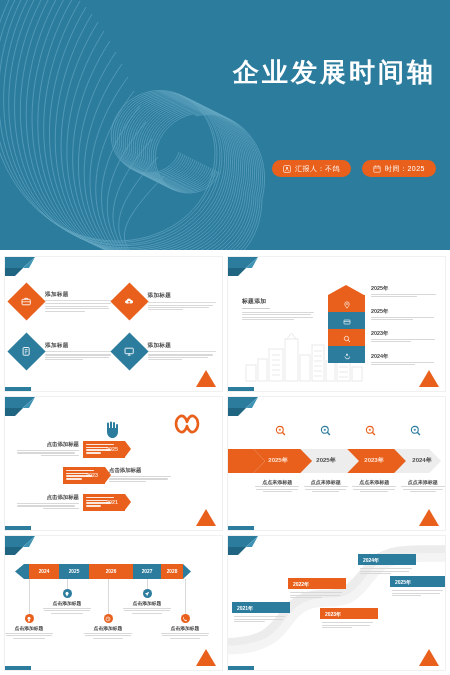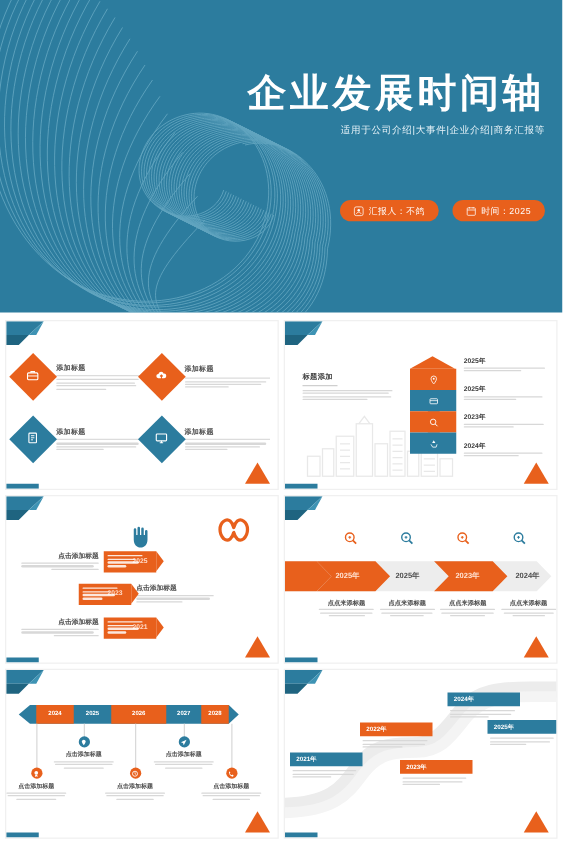--- a/index.html
+++ b/index.html
@@ -14,21 +14,21 @@
   
   .hero {
     position: relative;
     width: 450px; height: 250px;
     background: #2c7c9e;
     overflow: hidden;
   }
   .hero-art { position:absolute; left:-40px; top:-30px; width:330px; height:330px; opacity:.55; }
   .hero-text { position:absolute; right:14px; top:58px; text-align:right; width:270px; }
   .hero-title {
-    font-size: 31px; font-weight: bold; color:#ffffff;
+    font-size: 26px; font-weight: bold; color:#ffffff;
     letter-spacing: 3px; line-height:1.08; white-space:nowrap;
   }
   .hero-sub {
     margin-top: 7px; font-size: 8.2px; color:#cfe6ef;
     letter-spacing: 3.1px; white-space:nowrap;
   }
   .hero-tagline {
     margin-top: 8px; font-size: 7.6px; color:#eaf5fa;
     letter-spacing: .6px; white-space:nowrap;
   }
@@ -187,21 +187,20 @@
         <path d="M180 136 C125 205 136 260 169 292 C229 314 293 288 294 225 C307 173 268 132 228 142 C192 151 180 192 203 213 C223 231 253 223 259 202"></path>
         <path d="M186 152 C131 218 142 263 173 294 C233 315 295 289 296 226 C309 174 270 133 230 143 C194 152 182 193 205 214"></path>
         <path d="M192 169 C137 232 148 266 177 296 C237 316 297 290 298 227 C311 175 272 134 232 144 C196 153 184 194 207 215"></path>
         <path d="M198 187 C143 247 154 269 181 298 C241 317 299 291 300 228 C313 176 274 135 234 145"></path>
         <path d="M204 206 C149 263 160 272 185 300 C245 318 301 292 302 229 C315 177 276 136 236 146"></path>
       </g>
     </svg>
 
     <div class="hero-text">
       <div class="hero-title">企业发展时间轴</div>
-      <div class="hero-tagline">适用于公司介绍|大事件|企业介绍|商务汇报等</div>
     </div>
 
     <div class="hero-badges">
       <div class="badge">
         <svg width="8" height="8" viewBox="0 0 16 16">
           <rect x="1" y="1" width="14" height="14" rx="3" fill="none" stroke="#fff" stroke-width="1.2"></rect>
           <circle cx="8" cy="6.2" r="2" fill="#fff"></circle>
           <path d="M4.3 12.4c.6-2 2-3 3.7-3s3.1 1 3.7 3" fill="none" stroke="#fff" stroke-width="1.2"></path>
         </svg>
         <span>汇报人：不鸽</span>

